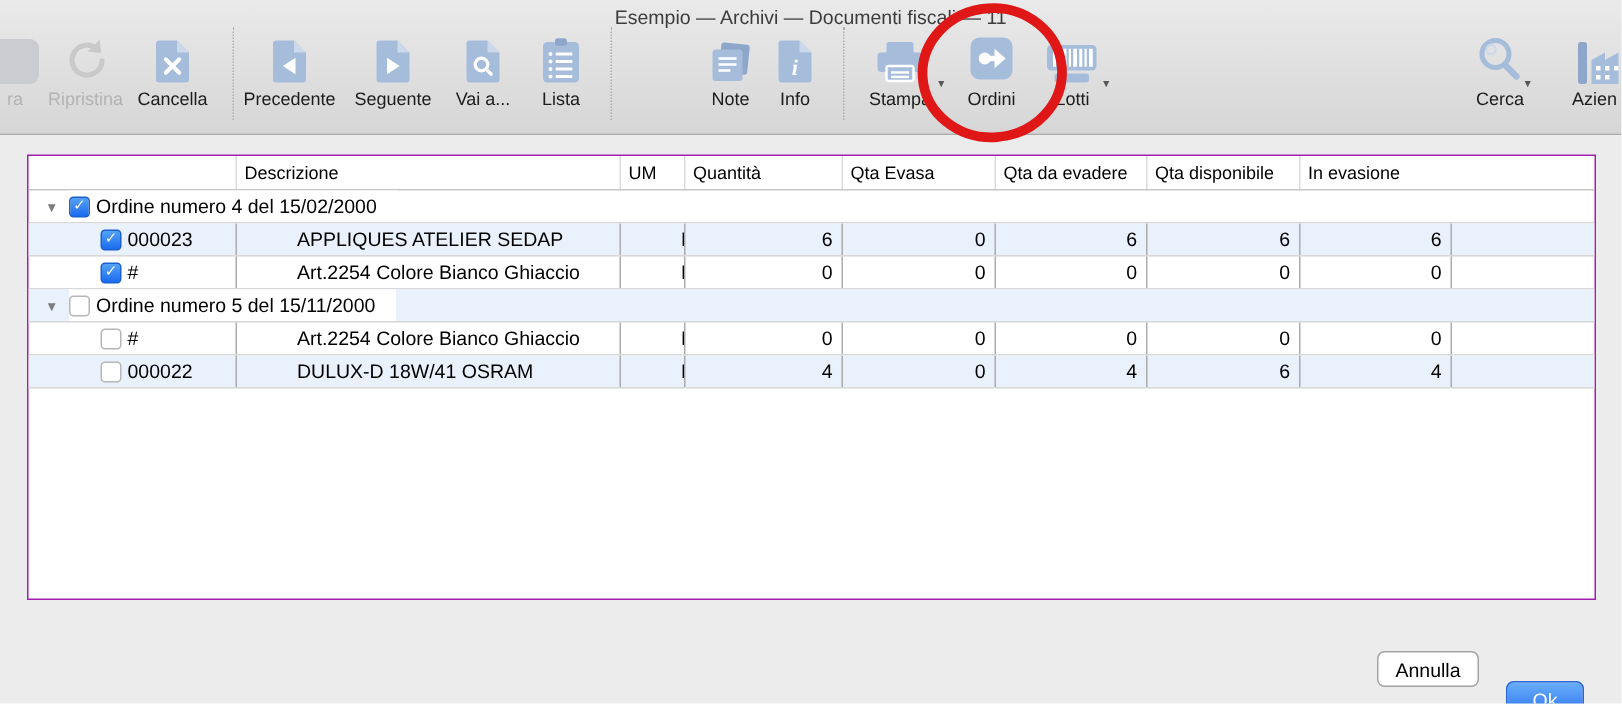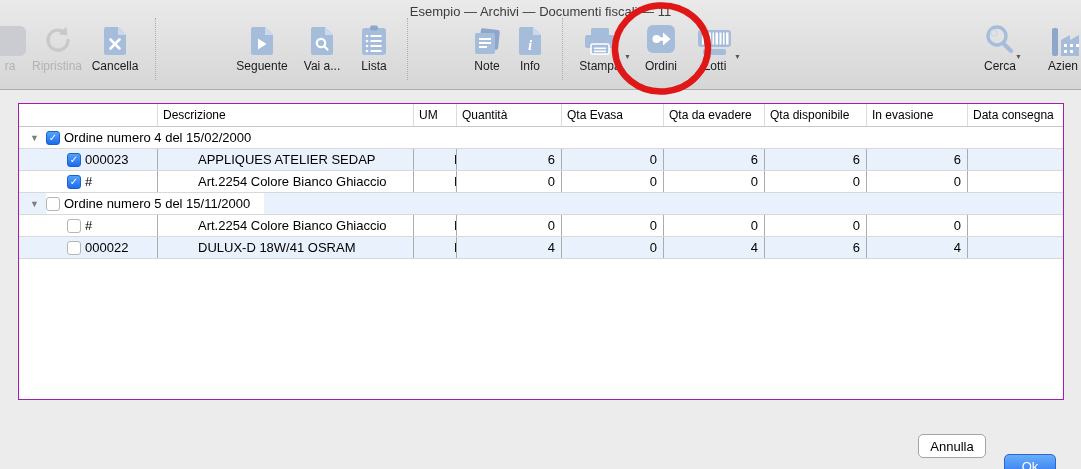--- a/index.html
+++ b/index.html
@@ -117,20 +117,30 @@
         <path d="M4 1h12l8 8v18a2 2 0 0 1-2 2H4a2 2 0 0 1-2-2V3a2 2 0 0 1 2-2z" fill="#a6bcdb"></path>
         <path d="M16 1l8 8h-8z" fill="#ccd9ec"></path>
         <path d="M8.5 13.5l9 9m0-9l-9 9" stroke="#fff" stroke-width="2.6" stroke-linecap="round"></path>
       </svg>
     </span>
     <span class="tb-label">Cancella</span>
   </div>
 
   <span class="tb-sep" style="left:155px"></span>
 
+  <div class="tb-item" style="left:163px">
+    <span class="tb-ico">
+      <svg width="26" height="30" viewBox="0 0 26 30">
+        <path d="M4 1h12l8 8v18a2 2 0 0 1-2 2H4a2 2 0 0 1-2-2V3a2 2 0 0 1 2-2z" fill="#a6bcdb"></path>
+        <path d="M16 1l8 8h-8z" fill="#ccd9ec"></path>
+        <path d="M17 12.5L8.5 18l8.5 5.5z" fill="#fff"></path>
+      </svg>
+    </span>
+    <span class="tb-label">Precedente</span>
+  </div>
 
   <div class="tb-item" style="left:232px">
     <span class="tb-ico">
       <svg width="26" height="30" viewBox="0 0 26 30">
         <path d="M4 1h12l8 8v18a2 2 0 0 1-2 2H4a2 2 0 0 1-2-2V3a2 2 0 0 1 2-2z" fill="#a6bcdb"></path>
         <path d="M16 1l8 8h-8z" fill="#ccd9ec"></path>
         <path d="M9 12.5l8.5 5.5L9 23.5z" fill="#fff"></path>
       </svg>
     </span>
     <span class="tb-label">Seguente</span>
@@ -273,21 +283,20 @@
 <div class="otable">
   <div class="thead grid9">
     <div class="hcell"></div>
     <div class="hcell">Descrizione</div>
     <div class="hcell">UM</div>
     <div class="hcell">Quantità</div>
     <div class="hcell">Qta Evasa</div>
     <div class="hcell">Qta da evadere</div>
     <div class="hcell">Qta disponibile</div>
     <div class="hcell">In evasione</div>
-    <div class="hcell">Data consegna</div>
   </div>
   <div id="table-rows">
       <div class="trow group">
         <span class="disc">▼</span>
         <span class="glabel">
           <span class="cb on">✓</span>
           <span class="gtxt">Ordine numero 4 del 15/02/2000</span>
         </span>
       </div>
       <div class="trow item grid9 alt">

